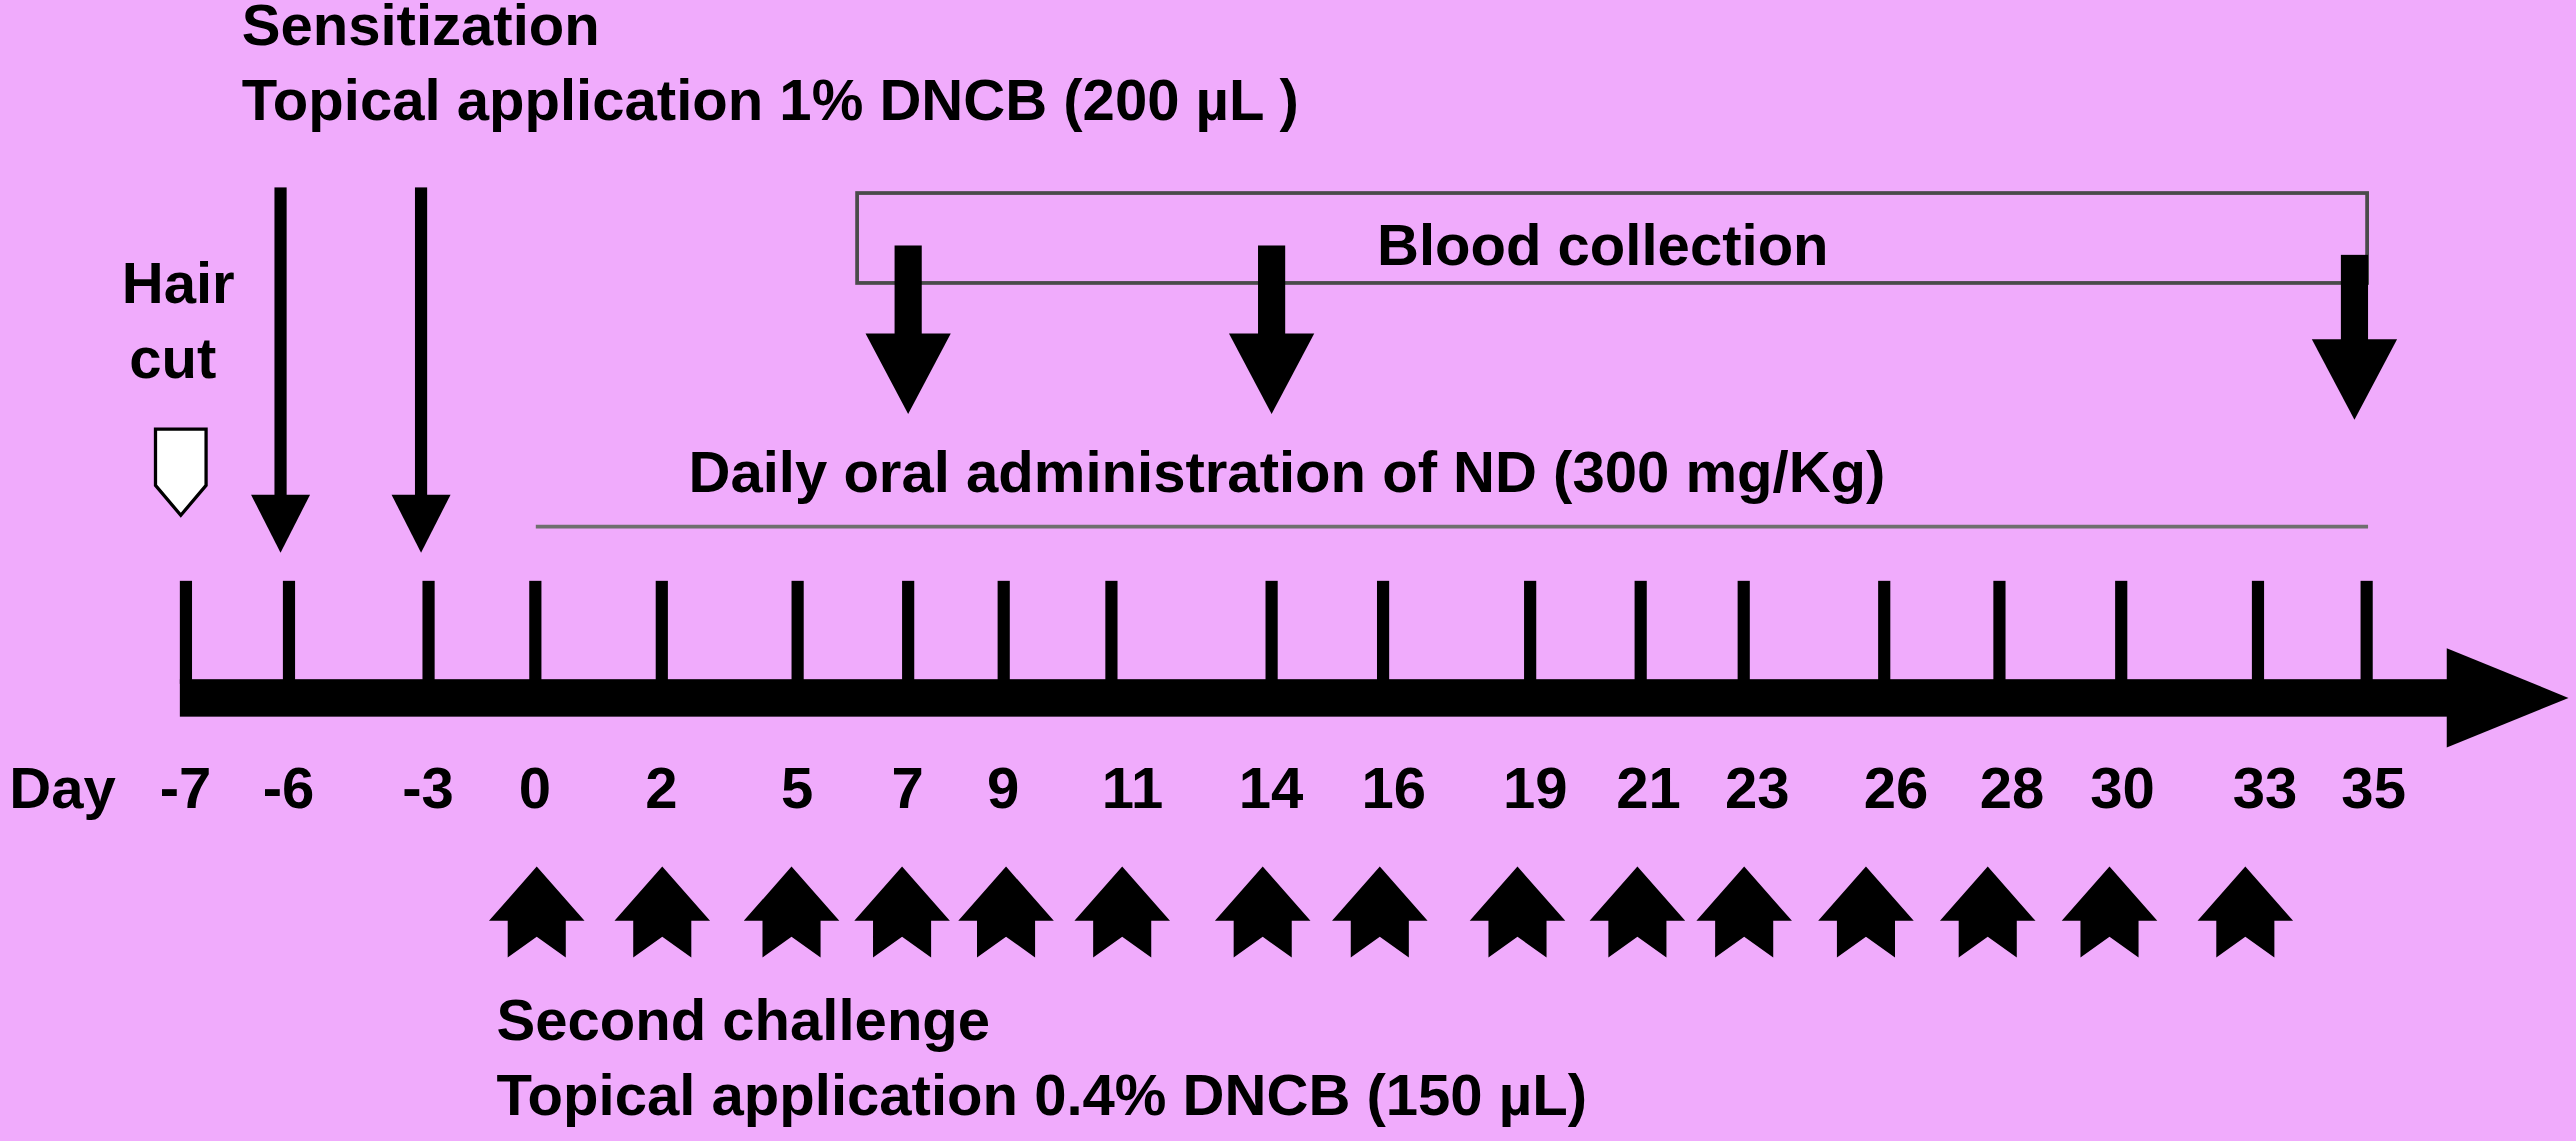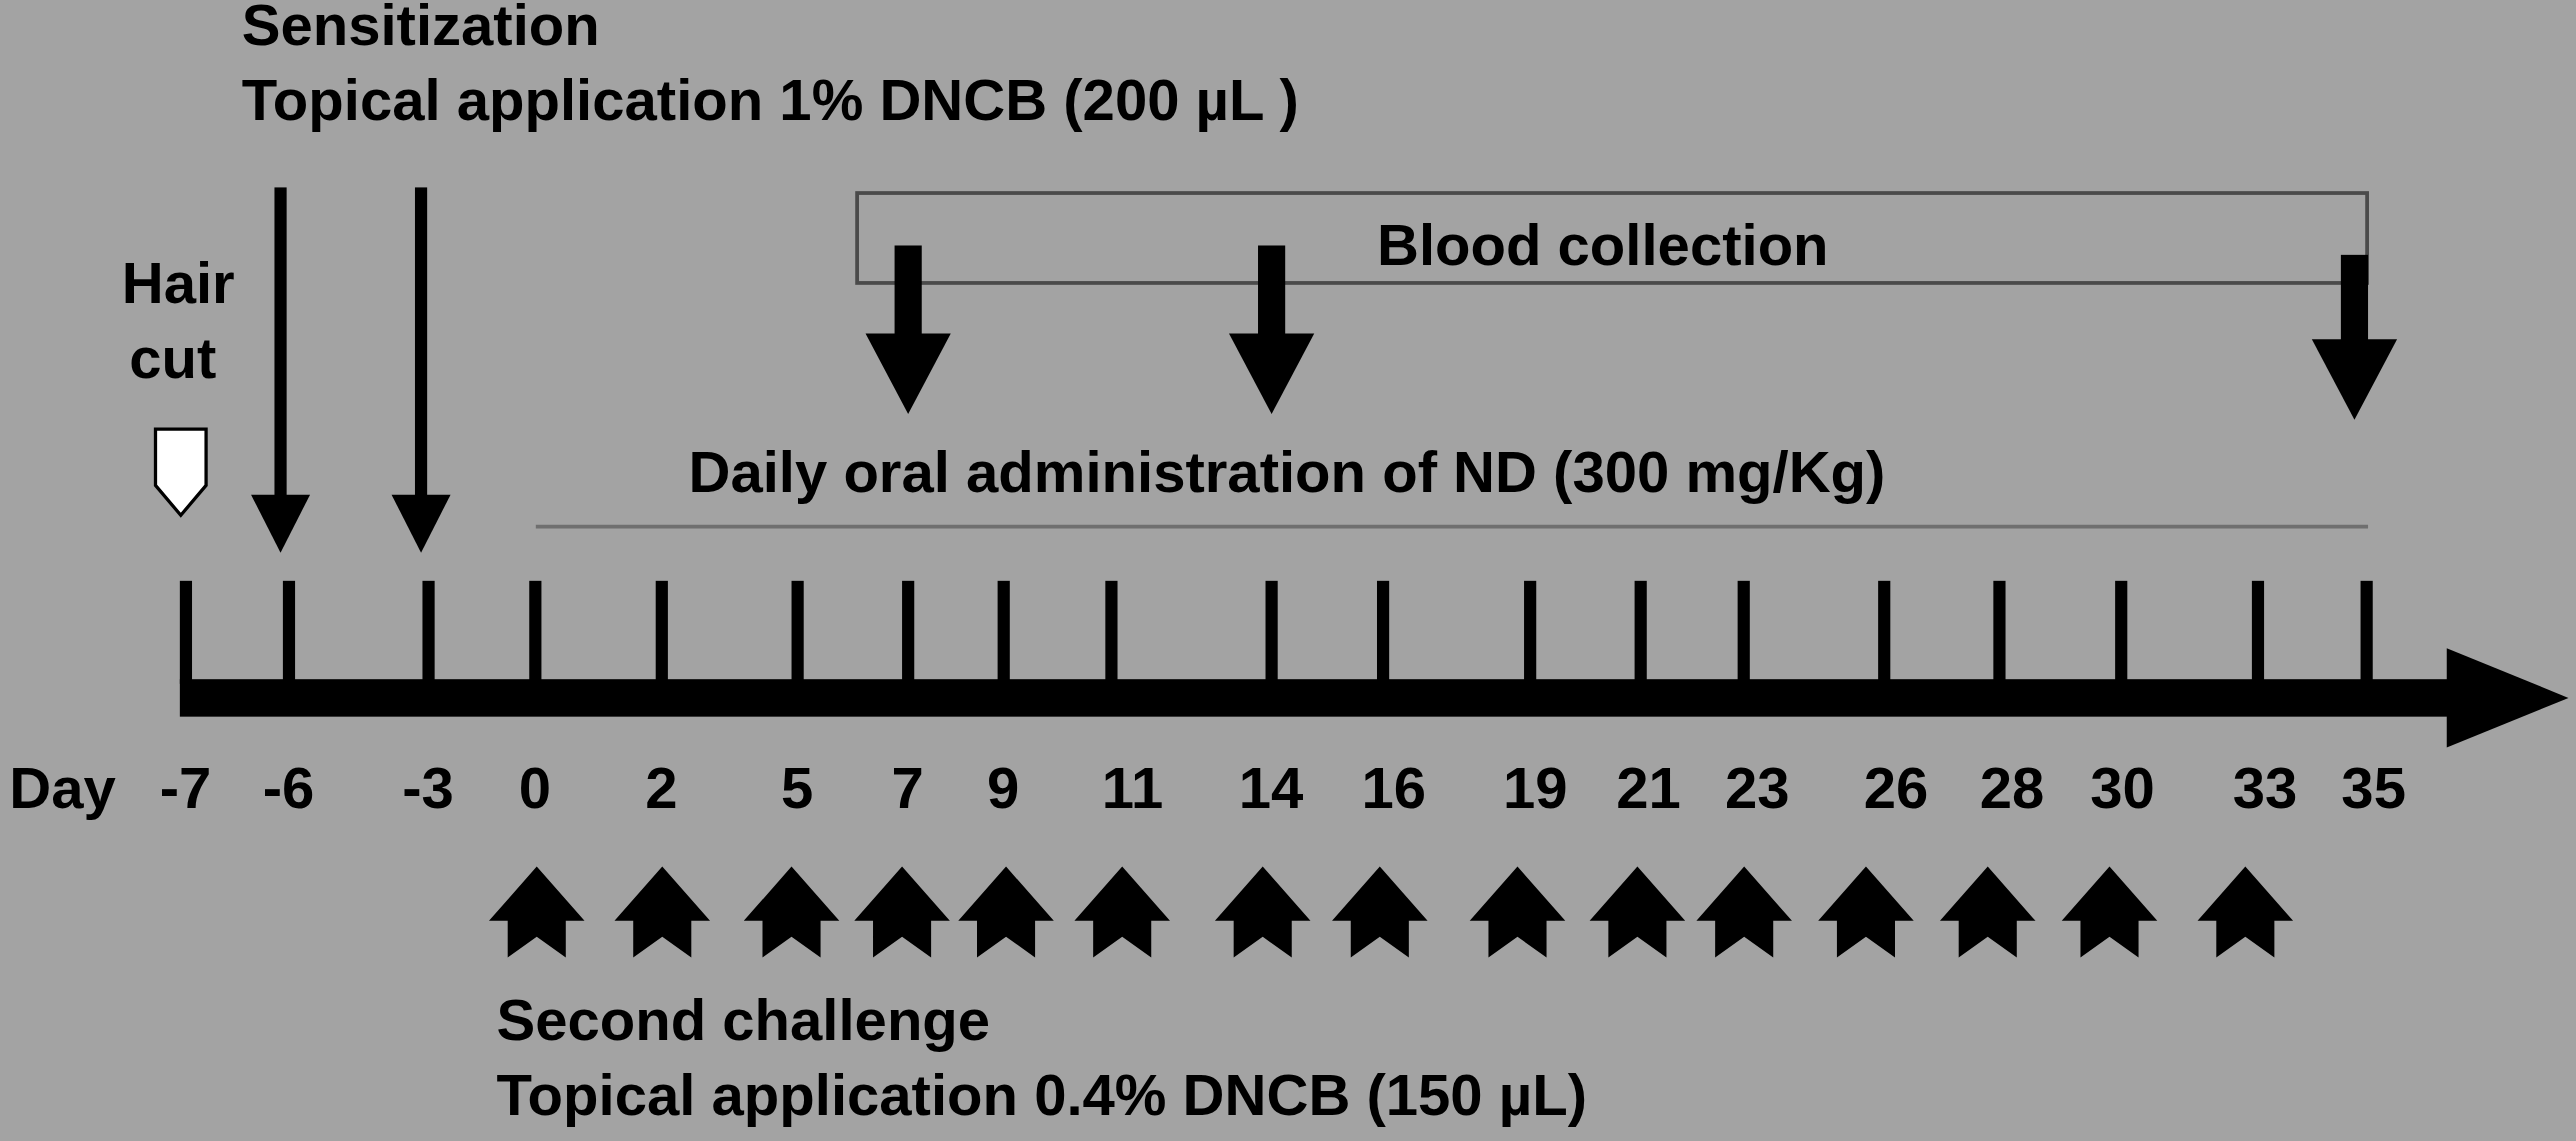--- a/index.html
+++ b/index.html
@@ -7,21 +7,21 @@
     padding: 0;
     background: #ffffff;
   }
   body {
     font-family: "Liberation Sans", sans-serif;
   }
   #figure {
     position: relative;
     width: 2576px;
     height: 1142px;
-    background: #a3a3a3;
+    background: #f0abfc;
     overflow: hidden;
   }
   svg.diagram {
     position: absolute;
     left: 0;
     top: 0;
     width: 2576px;
     height: 1142px;
   }
   .txt {

